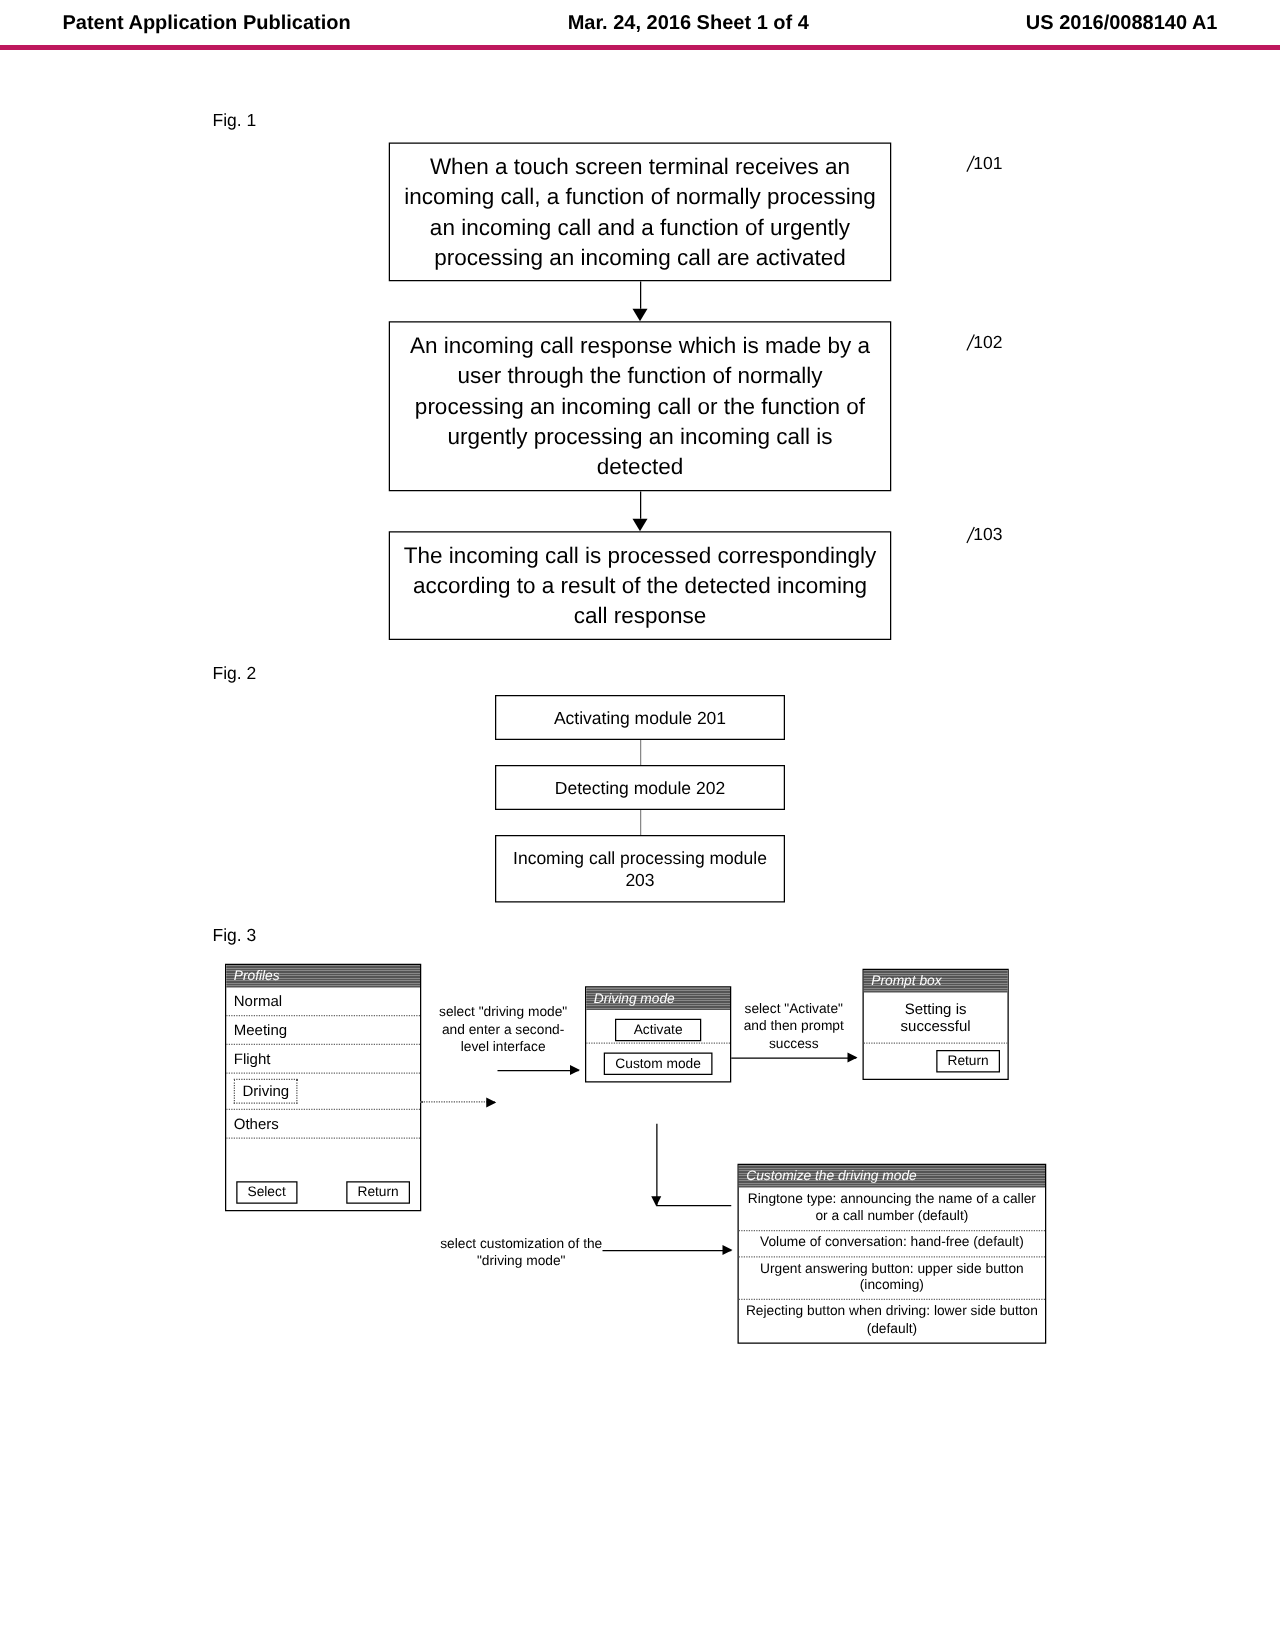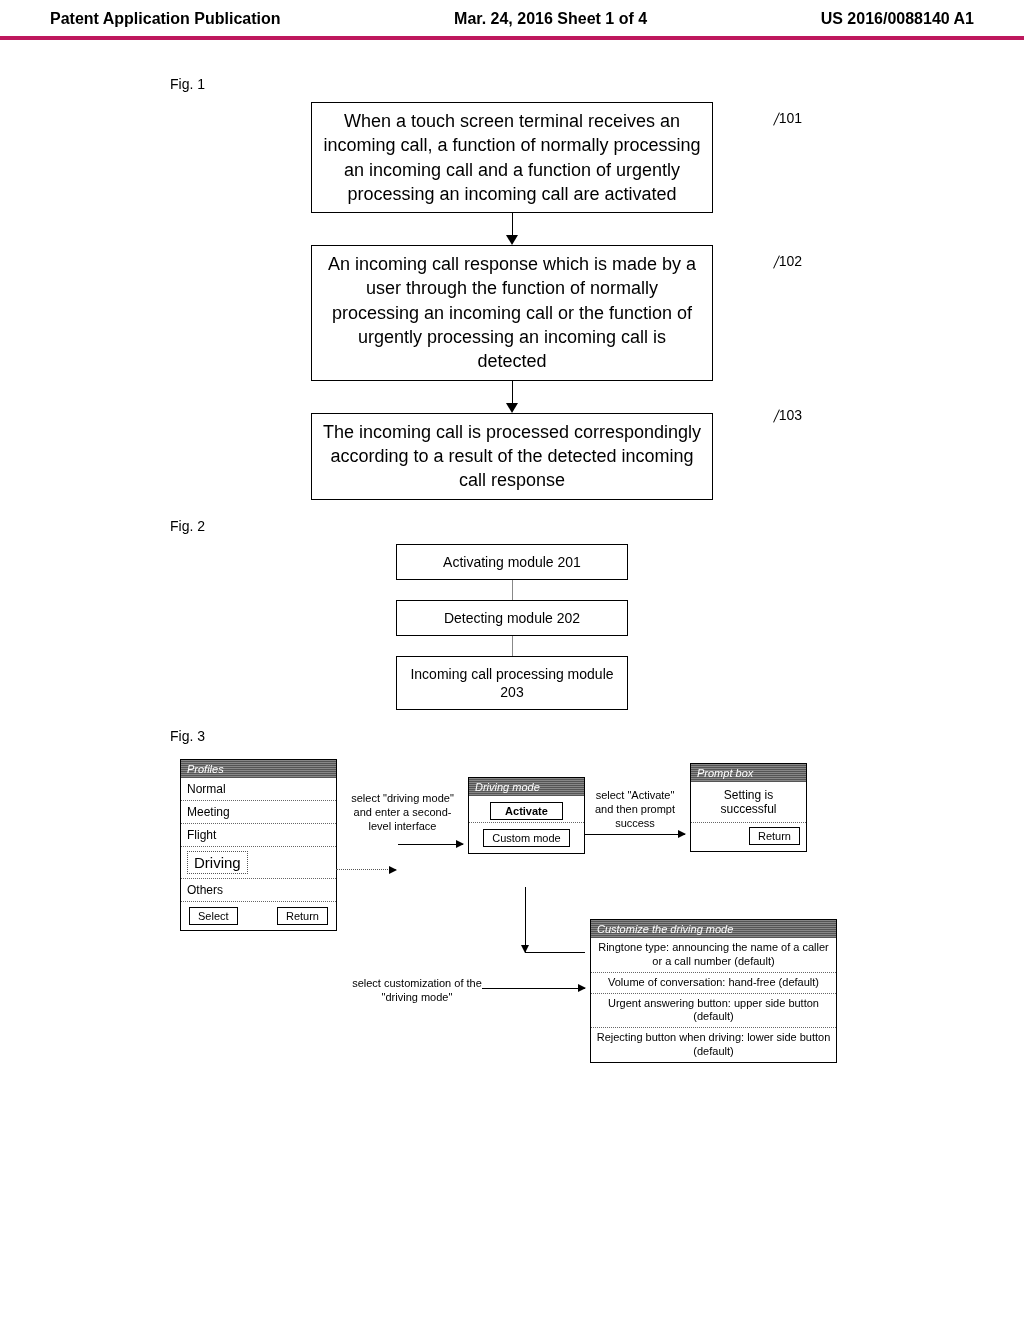--- a/index.html
+++ b/index.html
@@ -4,21 +4,21 @@
 <style>
   body {
     font-family: Arial, sans-serif;
     background: white;
     margin: 0;
     padding: 0;
     width: 1024px;
     font-size: 12px;
   }
   .page {
-    padding: 18px 60px;
+    padding: 30px 60px;
   }
   .header {
     display: flex;
     justify-content: space-between;
     font-weight: bold;
     font-size: 16px;
     padding: 10px 50px 8px 50px;
     border-bottom: 4px solid #be185d;
   }
   .fig-label {
@@ -121,32 +121,33 @@
     border-bottom: 1px dotted #666;
     padding: 3px 4px;
     font-size: 11px;
     line-height: 1.25;
   }
   .panel-row-btns {
     display: flex;
     justify-content: space-between;
     padding: 5px 8px;
     gap: 8px;
+    margin-top: 29px;
   }
   .small-btn {
     border: 1px solid #000;
     padding: 2px 8px;
     font-size: 11px;
     background: white;
   }
   .driving-box {
     border: 1px dotted #555;
     padding: 2px 6px;
     display: inline-block;
-    font-size: 15px;
+    font-size: 12px;
   }
   .flow-text {
     position: absolute;
     font-size: 11px;
     text-align: center;
     line-height: 1.25;
   }
   .arrow-right {
     position: absolute;
     height: 1px;
@@ -233,21 +234,21 @@
     </div>
 
     <div class="arrow-right" style="left:156px; top:110px; width:60px; border-top:1px dotted #555; background:none;"></div>
 
     <div class="flow-text" style="left:165px; top:33px; width:115px;">select "driving mode" and enter a second-level interface</div>
     <div class="arrow-right" style="left:218px; top:85px; width:65px;"></div>
 
     <div class="panel" style="left:288px; top:18px; width:115px;">
       <div class="panel-header">Driving mode</div>
       <div style="padding:8px 0 4px 0; text-align:center; border-bottom:1px dotted #666;">
-        <span class="small-btn" style="padding:2px 14px;font-weight:bold;">Activate</span>
+        <span class="small-btn" style="padding:2px 14px;">Activate</span>
       </div>
       <div style="padding:8px 0 8px 0; text-align:center;">
         <span class="small-btn">Custom mode</span>
       </div>
     </div>
 
     <div class="flow-text" style="left:405px; top:30px; width:100px;">select "Activate" and then prompt success</div>
     <div class="arrow-right" style="left:405px; top:75px; width:100px;"></div>
 
     <div class="panel" style="left:510px; top:4px; width:115px;">
@@ -260,18 +261,18 @@
 
     <div class="flow-text" style="left:172px; top:218px; width:130px;">select customization of the "driving mode"</div>
     <div class="arrow-down-small" style="left:345px; top:128px; height:65px;"></div>
     <div style="position:absolute; left:345px; top:193px; width:60px; height:1px; background:#000;"></div>
     <div class="arrow-right" style="left:302px; top:229px; width:103px;"></div>
 
     <div class="panel" style="left:410px; top:160px; width:245px;">
       <div class="panel-header">Customize the driving mode</div>
       <span class="panel-item-text">Ringtone type: announcing the name of a caller or a call number (default)</span>
       <span class="panel-item-text">Volume of conversation: hand-free (default)</span>
-      <span class="panel-item-text">Urgent answering button: upper side button (default)</span>
+      <span class="panel-item-text">Urgent answering button: upper side button (incoming)</span>
       <span class="panel-item-text" style="border-bottom:none;">Rejecting button when driving: lower side button (default)</span>
     </div>
   </div>
 
 </div>
 
 </body></html>

